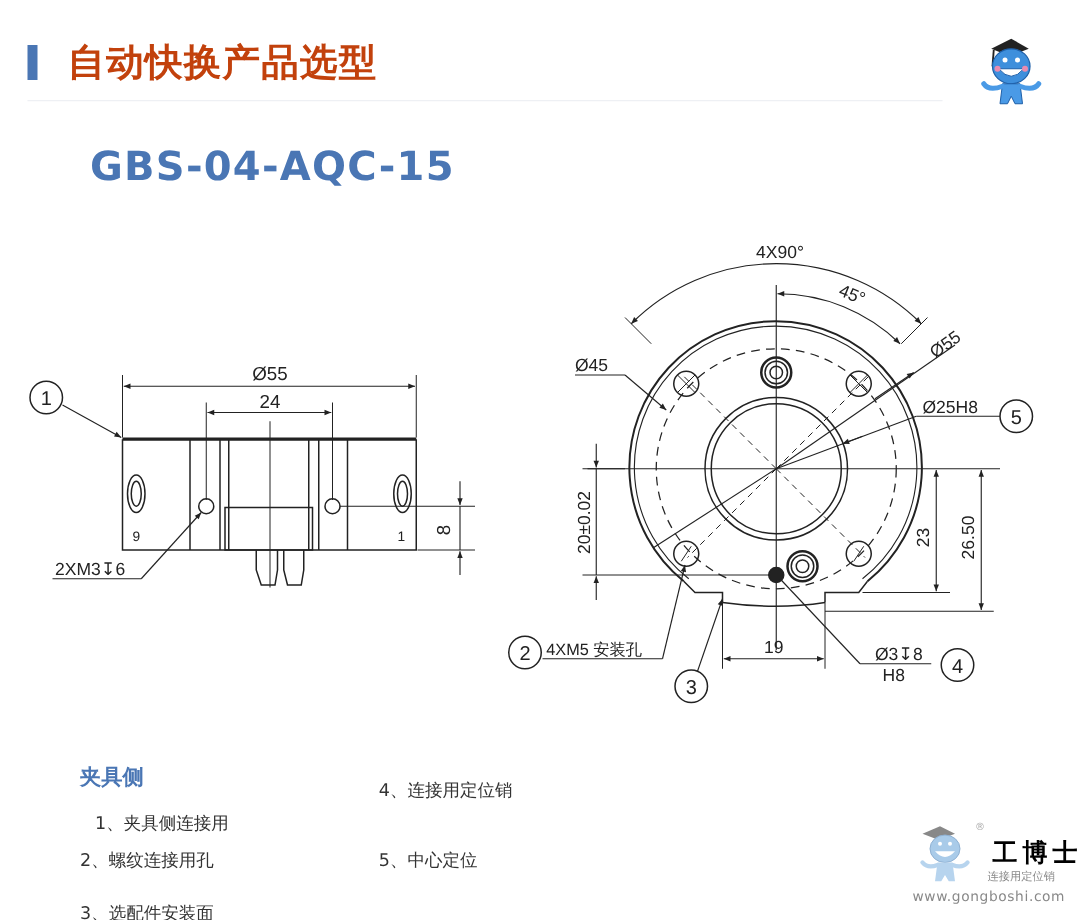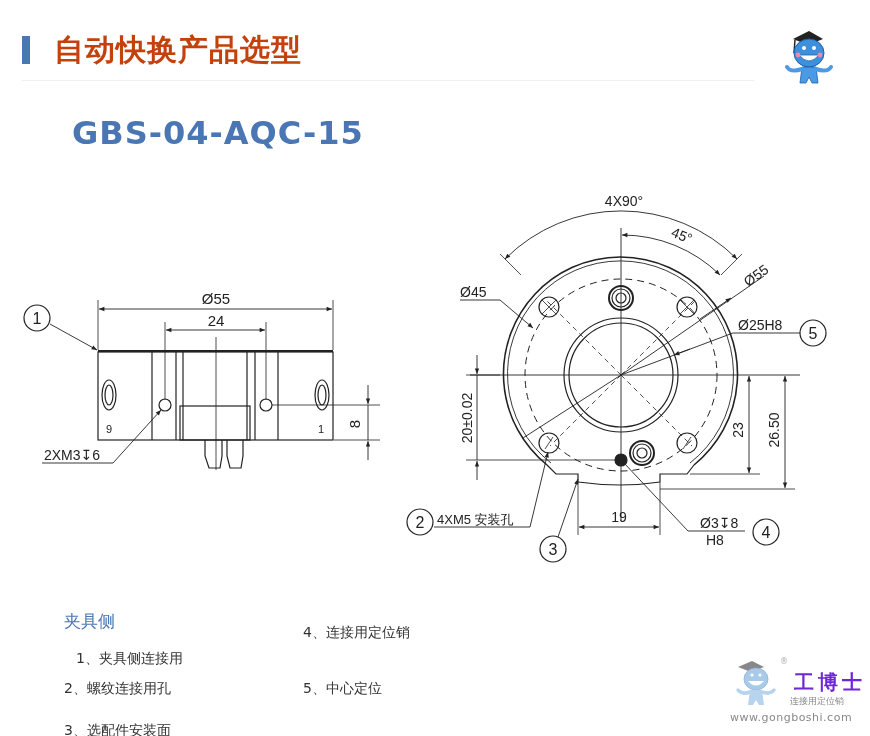--- a/index.html
+++ b/index.html
@@ -4,24 +4,24 @@
 <style>
   html,body{margin:0;padding:0;background:#ffffff;}
   body{width:870px;height:736px;position:relative;overflow:hidden;font-family:"DejaVu Sans","Liberation Sans",sans-serif;}
   .hdr-bar{position:absolute;left:22px;top:36px;width:8px;height:28px;background:#4a76b4;}
   .hdr-title{position:absolute;left:54px;top:30px;font-size:30px;color:#c2410c;font-weight:bold;letter-spacing:1px;}
   .hdr-line{position:absolute;left:22px;top:80px;width:732px;height:1px;background:#eef0f4;}
   .mascot{position:absolute;left:775px;top:25px;width:70px;height:65px;}
   .model{position:absolute;left:72px;top:114px;font-size:32px;font-weight:bold;color:#4a76b4;font-family:"DejaVu Sans","Liberation Sans",sans-serif;letter-spacing:1px;}
   .drawing{position:absolute;left:0;top:0;}
   .drawing text{font-family:"Liberation Sans","DejaVu Sans",sans-serif;fill:#222;}
-  .legend-title{position:absolute;left:64px;top:610px;font-size:17px;font-weight:normal;color:#4a76b4;}
+  .legend-title{position:absolute;left:64px;top:610px;font-size:17px;font-weight:bold;color:#4a76b4;}
   .legend-item{position:absolute;font-size:14px;color:#333;}
   .brand{position:absolute;left:726px;top:655px;width:140px;height:75px;}
-  .brand-name{position:absolute;left:68px;top:14px;font-size:20px;font-weight:bold;color:#6d28d9;letter-spacing:4px;font-family:"DejaVu Serif",serif;}
+  .brand-name{position:absolute;left:68px;top:14px;font-size:20px;font-weight:bold;color:#000000;letter-spacing:4px;font-family:"DejaVu Serif",serif;}
   .brand-sub{position:absolute;left:64px;top:40px;font-size:9px;color:#888;}
   .brand-url{position:absolute;left:4px;top:56px;font-size:11px;color:#888;letter-spacing:0.5px;}
   .brand-reg{position:absolute;left:54px;top:2px;font-size:8px;color:#aaa;}
 </style>
 </head>
 <body>
 
 <div class="hdr-bar"></div>
 <div class="hdr-title">自动快换产品选型</div>
 <div class="hdr-line"></div>

